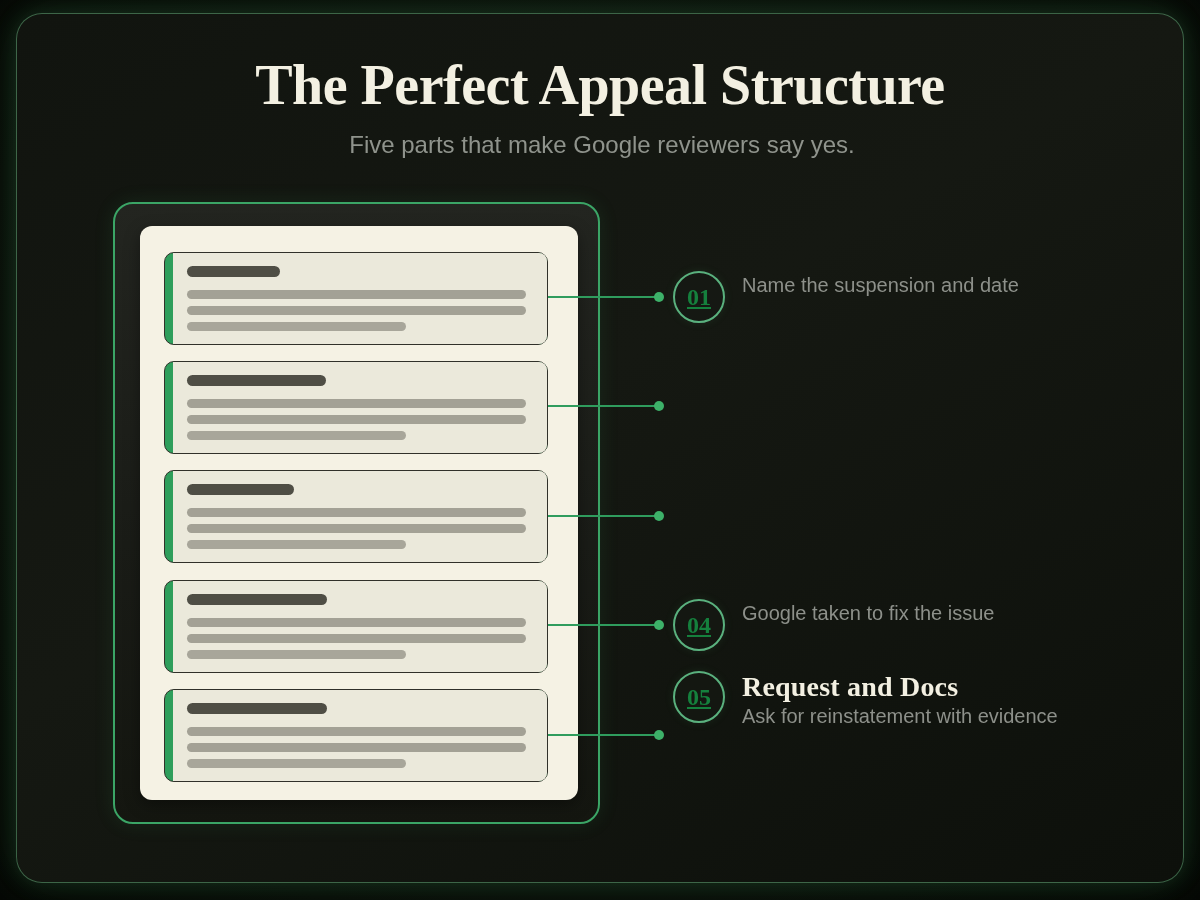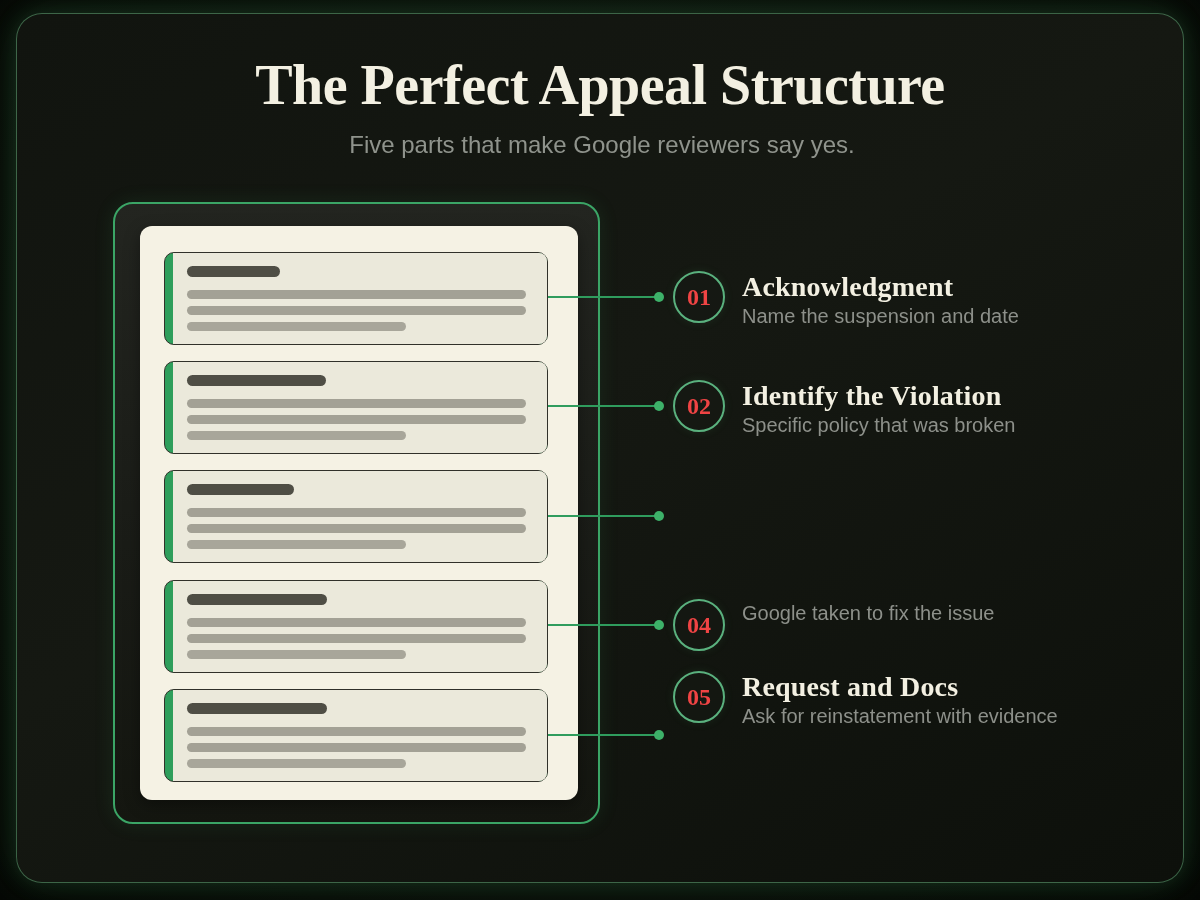--- a/index.html
+++ b/index.html
@@ -68,23 +68,24 @@
   .connector-dot{position:absolute;left:654px;width:10px;height:10px;border-radius:50%;background:#3db169;}
   .c1{top:296px}.c2{top:405px}.c3{top:515px}.c4{top:624px}.c5{top:734px}
   .d1{top:292px}.d2{top:401px}.d3{top:511px}.d4{top:620px}.d5{top:730px}
 
   
   .step-row{position:absolute;left:673px;display:flex;gap:17px;align-items:flex-start;}
   .r1{top:271px}.r2{top:380px}.r3{top:490px}.r4{top:599px}.r5{top:671px}
   .step-circle{
     width:52px;height:52px;border:2px solid #5ab17e;border-radius:50%;box-sizing:border-box;
     display:flex;align-items:center;justify-content:center;flex:0 0 auto;
-    font-family:"Liberation Serif", serif;font-weight:700;font-size:24px;color:#ef4444;
+    font-family:"Liberation Serif", serif;font-weight:700;font-size:24px;color:#15803d;
     background:rgba(22,26,20,0.55);
     box-shadow:0 0 10px rgba(70,165,100,0.12);
+    text-decoration:underline;
   }
   .step-title{
     font-family:"Liberation Serif", serif;font-weight:700;font-size:28px;line-height:31px;
     color:#f3f0e2;letter-spacing:0.2px;
   }
   .step-desc{font-size:20px;line-height:24px;color:#8d908a;margin-top:2px;text-align:right;}
 </style>
 </head>
 <body>
 
@@ -148,29 +149,21 @@
   <div class="connector c5"></div>
   <div class="connector-dot d1"></div>
   <div class="connector-dot d2"></div>
   <div class="connector-dot d3"></div>
   <div class="connector-dot d4"></div>
   <div class="connector-dot d5"></div>
 
   <div class="step-row r1">
     <div class="step-circle">01</div>
     <div class="step-text">
-      <div class="step-title">Acknowledgment</div>
       <div class="step-desc">Name the suspension and date</div>
-    </div>
-  </div>
-  <div class="step-row r2">
-    <div class="step-circle">02</div>
-    <div class="step-text">
-      <div class="step-title">Identify the Violation</div>
-      <div class="step-desc">Specific policy that was broken</div>
     </div>
   </div>
   <div class="step-row r4">
     <div class="step-circle">04</div>
     <div class="step-text">
       <div class="step-desc">Google taken to fix the issue</div>
     </div>
   </div>
   <div class="step-row r5">
     <div class="step-circle">05</div>

